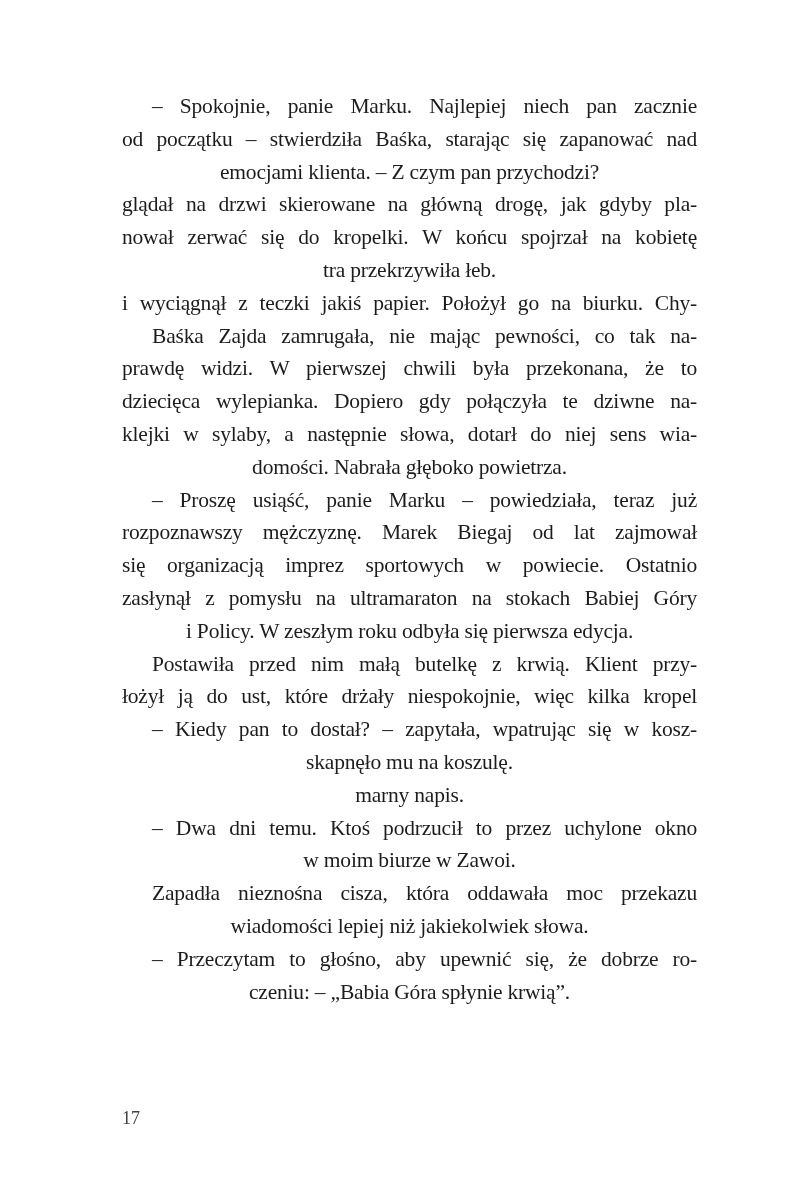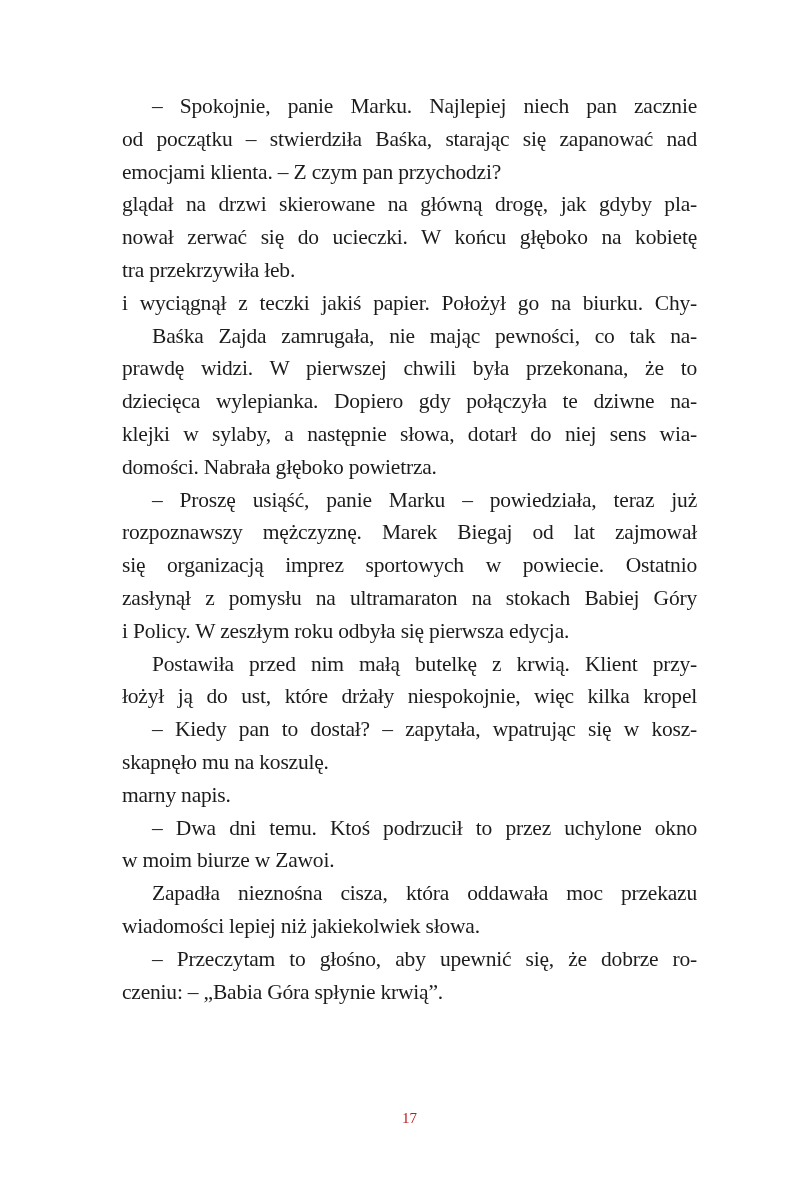--- a/index.html
+++ b/index.html
@@ -21,52 +21,52 @@
     position: absolute;
     left: 122px;
     top: 90px;
     width: 575px;
     font-size: 21.5px;
     letter-spacing: -0.2px;
   }
   .line {
     height: 32.8px;
     line-height: 32.8px;
-    text-align: left;
+    text-align: center;
     white-space: normal;
     overflow: visible;
   }
   .line.just {
     text-align: justify;
     text-align-last: justify;
   }
   .line.indent {
     padding-left: 30px;
   }
   .page-number {
     position: absolute;
     top: 1104px;
     left: 122px;
     width: 575px;
-    text-align: center;
-    font-size: 15px;
+    text-align: left;
+    font-size: 18px;
     line-height: 28px;
-    color: #b91c1c;
+    color: #404040;
   }
 </style>
 </head>
 <body>
 
 <div class="page">
   <div class="text-block" id="text-block">
       <div class="line indent just">– Spokojnie, panie Marku. Najlepiej niech pan zacznie</div>
       <div class="line just">od początku – stwierdziła Baśka, starając się zapanować nad</div>
       <div class="line">emocjami klienta. – Z czym pan przychodzi?</div>
       <div class="line just">glądał na drzwi skierowane na główną drogę, jak gdyby pla-</div>
-      <div class="line just">nował zerwać się do ucieczki. W końcu głęboko na kobietę</div>
+      <div class="line just">nował zerwać się do kropelki. W końcu spojrzał na kobietę</div>
       <div class="line">tra przekrzywiła łeb.</div>
       <div class="line just">i wyciągnął z teczki jakiś papier. Położył go na biurku. Chy-</div>
       <div class="line indent just">Baśka Zajda zamrugała, nie mając pewności, co tak na-</div>
       <div class="line just">prawdę widzi. W pierwszej chwili była przekonana, że to</div>
       <div class="line just">dziecięca wylepianka. Dopiero gdy połączyła te dziwne na-</div>
       <div class="line just">klejki w sylaby, a następnie słowa, dotarł do niej sens wia-</div>
       <div class="line">domości. Nabrała głęboko powietrza.</div>
       <div class="line indent just">– Proszę usiąść, panie Marku – powiedziała, teraz już</div>
       <div class="line just">rozpoznawszy mężczyznę. Marek Biegaj od lat zajmował</div>
       <div class="line just">się organizacją imprez sportowych w powiecie. Ostatnio</div>

